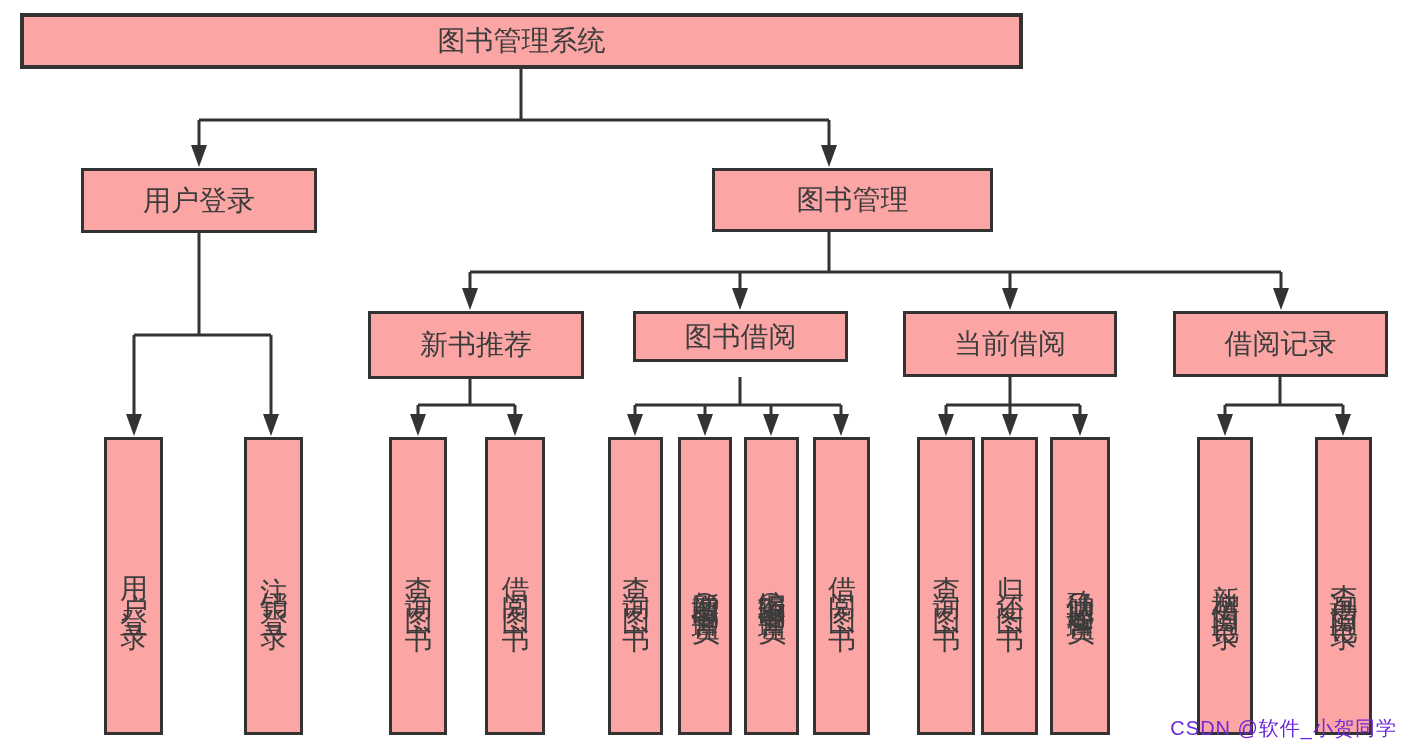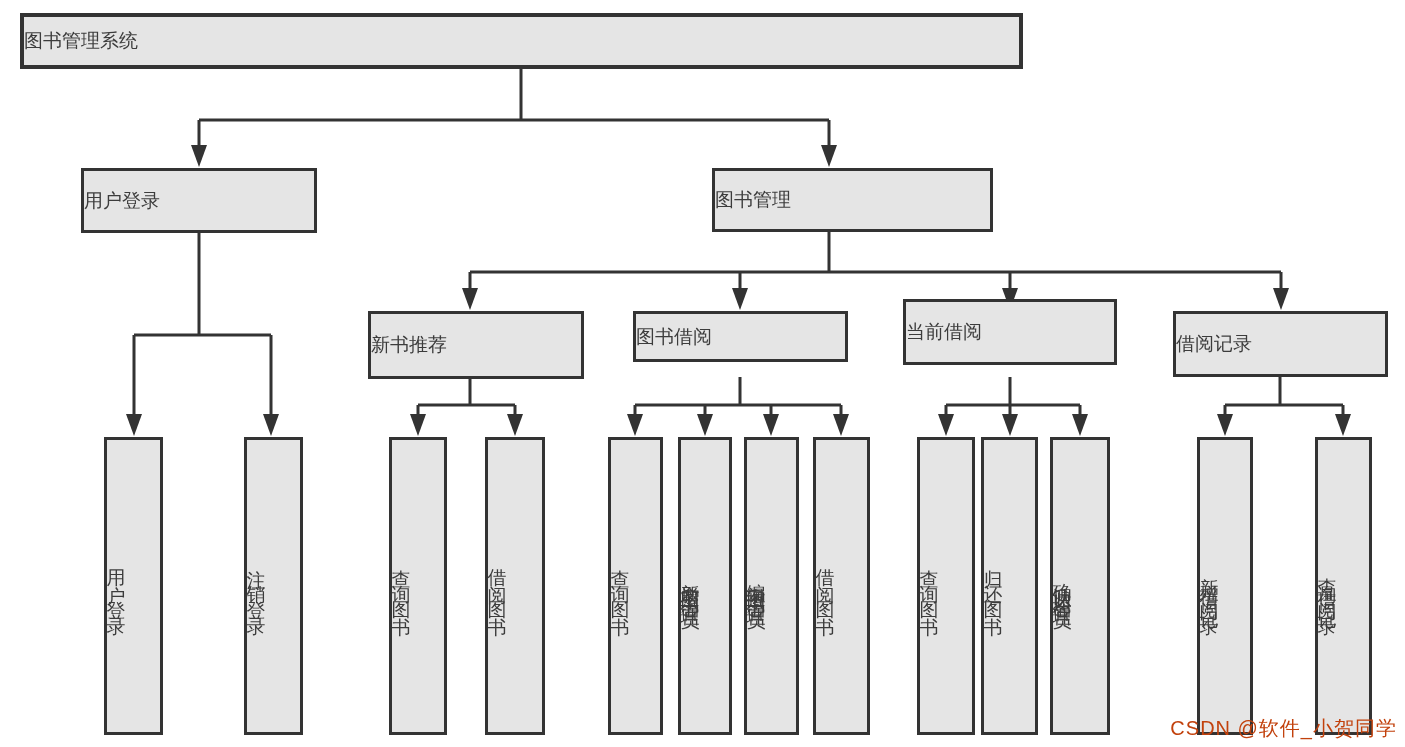--- a/index.html
+++ b/index.html
@@ -2,35 +2,35 @@
 <html><head>
 <meta charset="utf-8">
 <style>
   html,body{margin:0;padding:0;background:#ffffff;}
   .canvas{
     position:relative;width:1405px;height:747px;background:#ffffff;overflow:hidden;
     font-family:"Liberation Sans","DejaVu Sans",sans-serif;color:#3c3c3c;
   }
   .wires{position:absolute;left:0;top:0;width:1405px;height:747px;}
   .box{
-    position:absolute;background:#e5e5e5;border:3px solid #333333;
-    display:flex;align-items:center;justify-content:flex-start;
-    box-sizing:border-box;font-size:19px;color:#3c3c3c;z-index:2;
+    position:absolute;background:#fca5a5;border:3px solid #333333;
+    display:flex;align-items:center;justify-content:center;
+    box-sizing:border-box;font-size:28px;color:#3c3c3c;z-index:2;
   }
   .box.root{border-width:4px;}
   .v span{
     writing-mode:vertical-rl;text-orientation:mixed;
     line-height:1;white-space:nowrap;
   }
   .sp-a span{letter-spacing:16px;}
   .sp-b span{letter-spacing:8px;}
   .sp-c span{letter-spacing:4px;}
   .watermark{
     position:absolute;right:8px;bottom:5px;z-index:5;
-    font-size:20px;color:#c2410c;letter-spacing:1px;white-space:nowrap;
+    font-size:20px;color:#6d28d9;letter-spacing:1px;white-space:nowrap;
   }
 </style>
 </head>
 <body>
 
 <div class="canvas">
 
   <svg class="wires" viewBox="0 0 1405 747">
     <g stroke="#333333" stroke-width="3" fill="none">
       <path d="M521 69 V120 M199 120 H829 M199 120 V147 M829 120 V147"></path>
@@ -74,21 +74,21 @@
   <div class="box" style="left:712px;top:168px;width:281px;height:64px">
     <span>图书管理</span>
   </div>
 
   <div class="box" style="left:368px;top:311px;width:216px;height:68px">
     <span>新书推荐</span>
   </div>
   <div class="box" style="left:633px;top:311px;width:215px;height:51px">
     <span>图书借阅</span>
   </div>
-  <div class="box" style="left:903px;top:299px;width:214px;height:66px">
+  <div class="box" style="left:903px;top:311px;width:214px;height:66px">
     <span>当前借阅</span>
   </div>
   <div class="box" style="left:1173px;top:311px;width:215px;height:66px">
     <span>借阅记录</span>
   </div>
 
   <div class="box v sp-a" style="left:104px;top:437px;width:59px;height:298px">
     <span>用户登录</span>
   </div>
   <div class="box v sp-a" style="left:244px;top:437px;width:59px;height:298px">

